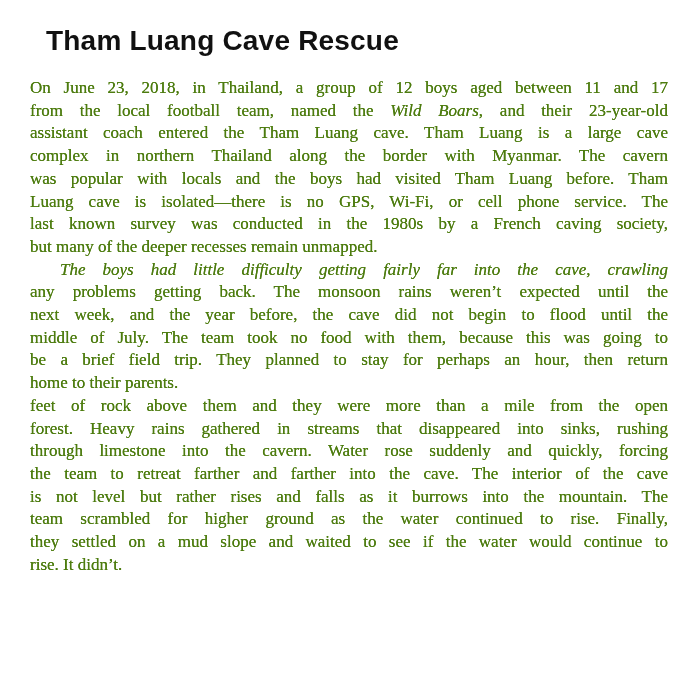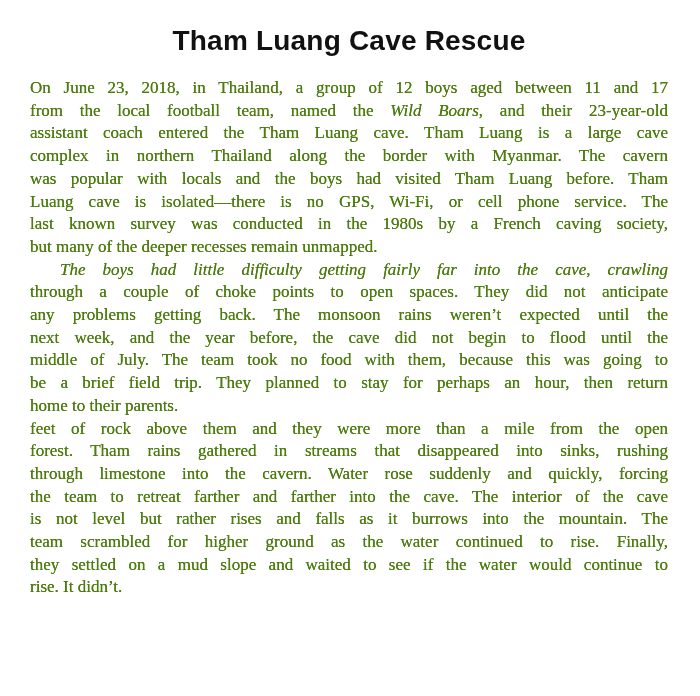--- a/index.html
+++ b/index.html
@@ -10,28 +10,27 @@
   .page {
     position: relative;
     box-sizing: border-box;
     width: 700px;
     height: 696px;
     background: #ffffff;
     padding: 24px 32px 0 30px;
     overflow: hidden;
   }
   .doc-title {
-    margin: 0 0 19px 0;
+    margin: 0 0 19px 16px;
     font-family: "Liberation Sans", "DejaVu Sans", sans-serif;
     font-size: 28px;
     font-weight: 700;
     line-height: 34px;
     color: #111111;
     letter-spacing: 0.2px;
-    text-align: center;
   }
   .doc-body {
     font-family: "Liberation Serif", "DejaVu Serif", serif;
     font-size: 17px;
     line-height: 22.7px;
     color: #4d7c0f;
     text-shadow: 0 0 0.3px currentColor;
   }
   .para {
     margin: 0;
@@ -62,30 +61,29 @@
         <div class="line"><span>from the local football team, named the </span><em>Wild Boars</em><span>, and their 23-year-old</span></div>
         <div class="line"><span>assistant coach entered the Tham Luang cave. Tham Luang is a large cave</span></div>
         <div class="line"><span>complex in northern Thailand along the border with Myanmar. The cavern</span></div>
         <div class="line"><span>was popular with locals and the boys had visited Tham Luang before. Tham</span></div>
         <div class="line"><span>Luang cave is isolated—there is no GPS, Wi-Fi, or cell phone service. The</span></div>
         <div class="line"><span>last known survey was conducted in the 1980s by a French caving society,</span></div>
         <div class="line last"><span>but many of the deeper recesses remain unmapped.</span></div>
       </div>
       <div class="para">
         <div class="line indent"><span>The boys had little difficulty getting fairly far into the cave, crawling</span></div>
-        <div class="line"><span>through a couple of choke points to open spaces. They did not anticipate</span></div>
         <div class="line"><span>any problems getting back. The monsoon rains weren’t expected until the</span></div>
         <div class="line"><span>next week, and the year before, the cave did not begin to flood until the</span></div>
         <div class="line"><span>middle of July. The team took no food with them, because this was going to</span></div>
         <div class="line"><span>be a brief field trip. They planned to stay for perhaps an hour, then return</span></div>
         <div class="line last"><span>home to their parents.</span></div>
       </div>
       <div class="para">
         <div class="line"><span>feet of rock above them and they were more than a mile from the open</span></div>
-        <div class="line"><span>forest. Tham rains gathered in streams that disappeared into sinks, rushing</span></div>
+        <div class="line"><span>forest. Heavy rains gathered in streams that disappeared into sinks, rushing</span></div>
         <div class="line"><span>through limestone into the cavern. Water rose suddenly and quickly, forcing</span></div>
         <div class="line"><span>the team to retreat farther and farther into the cave. The interior of the cave</span></div>
         <div class="line"><span>is not level but rather rises and falls as it burrows into the mountain. The</span></div>
         <div class="line"><span>team scrambled for higher ground as the water continued to rise. Finally,</span></div>
         <div class="line"><span>they settled on a mud slope and waited to see if the water would continue to</span></div>
         <div class="line last"><span>rise. It didn’t.</span></div>
       </div>
     </div>
 </div>
 

